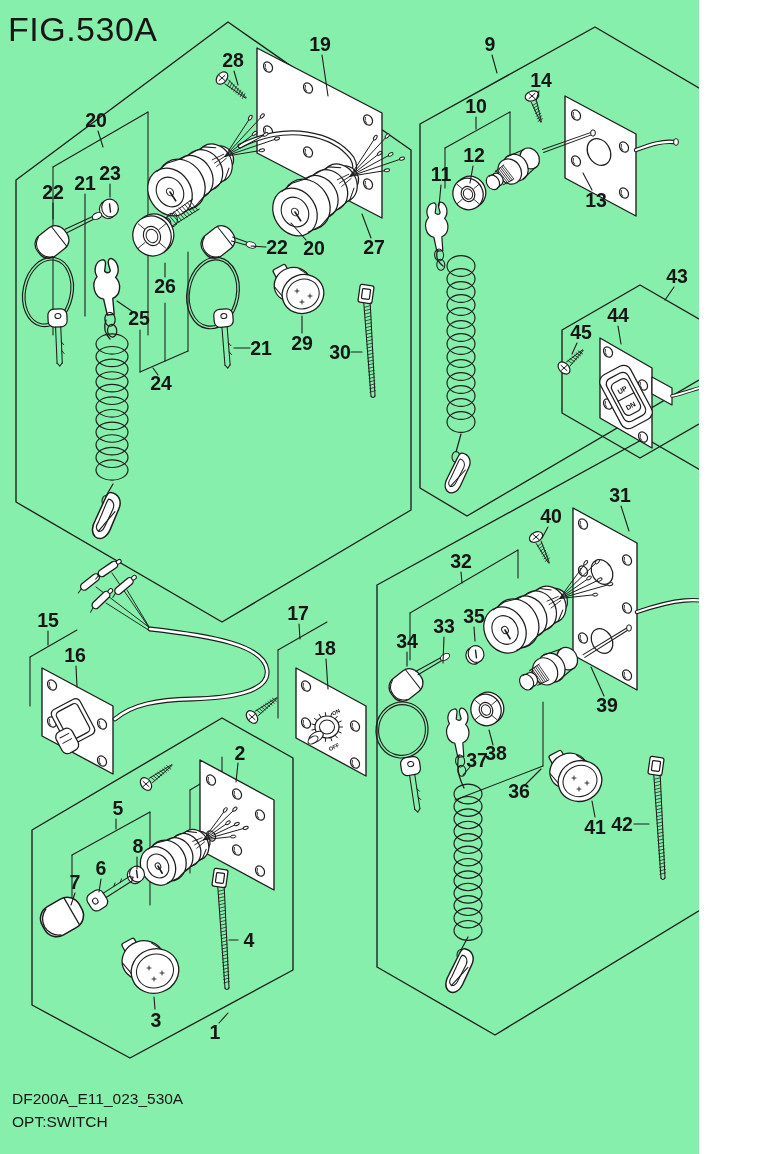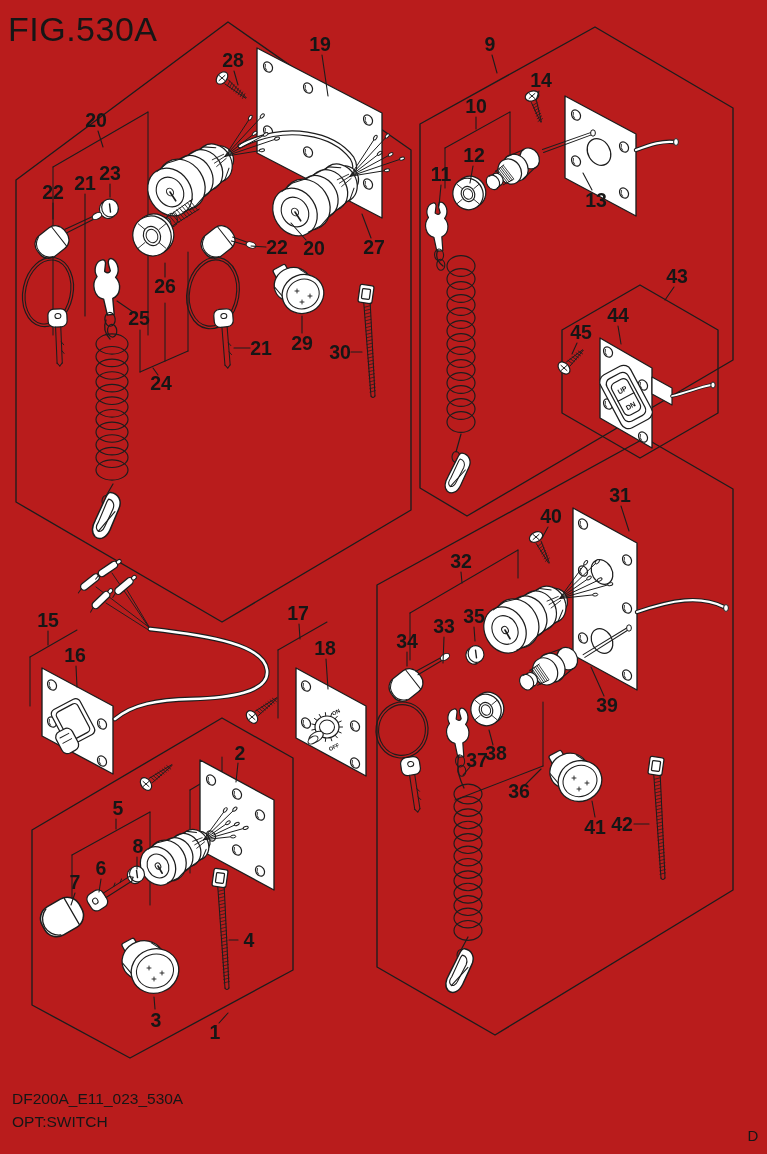--- a/index.html
+++ b/index.html
@@ -1,16 +1,16 @@
 <!DOCTYPE html>
 <html><head>
 <meta charset="utf-8">
 <style>
   html,body{margin:0;padding:0;background:#ffffff;}
-  .stage{position:relative;width:767px;height:1154px;background:#b91c1c;overflow:hidden;}
+  .stage{position:relative;width:699px;height:1154px;background:#86efac;overflow:hidden;}
   svg{display:block;}
   text{font-family:"Liberation Sans","DejaVu Sans",sans-serif;}
   .title-text{font-size:34px;font-weight:400;fill:#161616;letter-spacing:0.5px;}
   .footer-text{font-size:15.5px;font-weight:400;fill:#161616;}
   .pageletter{font-size:15px;font-weight:400;fill:#161616;}
 </style>
 </head>
 <body>
 
 <div class="stage">

